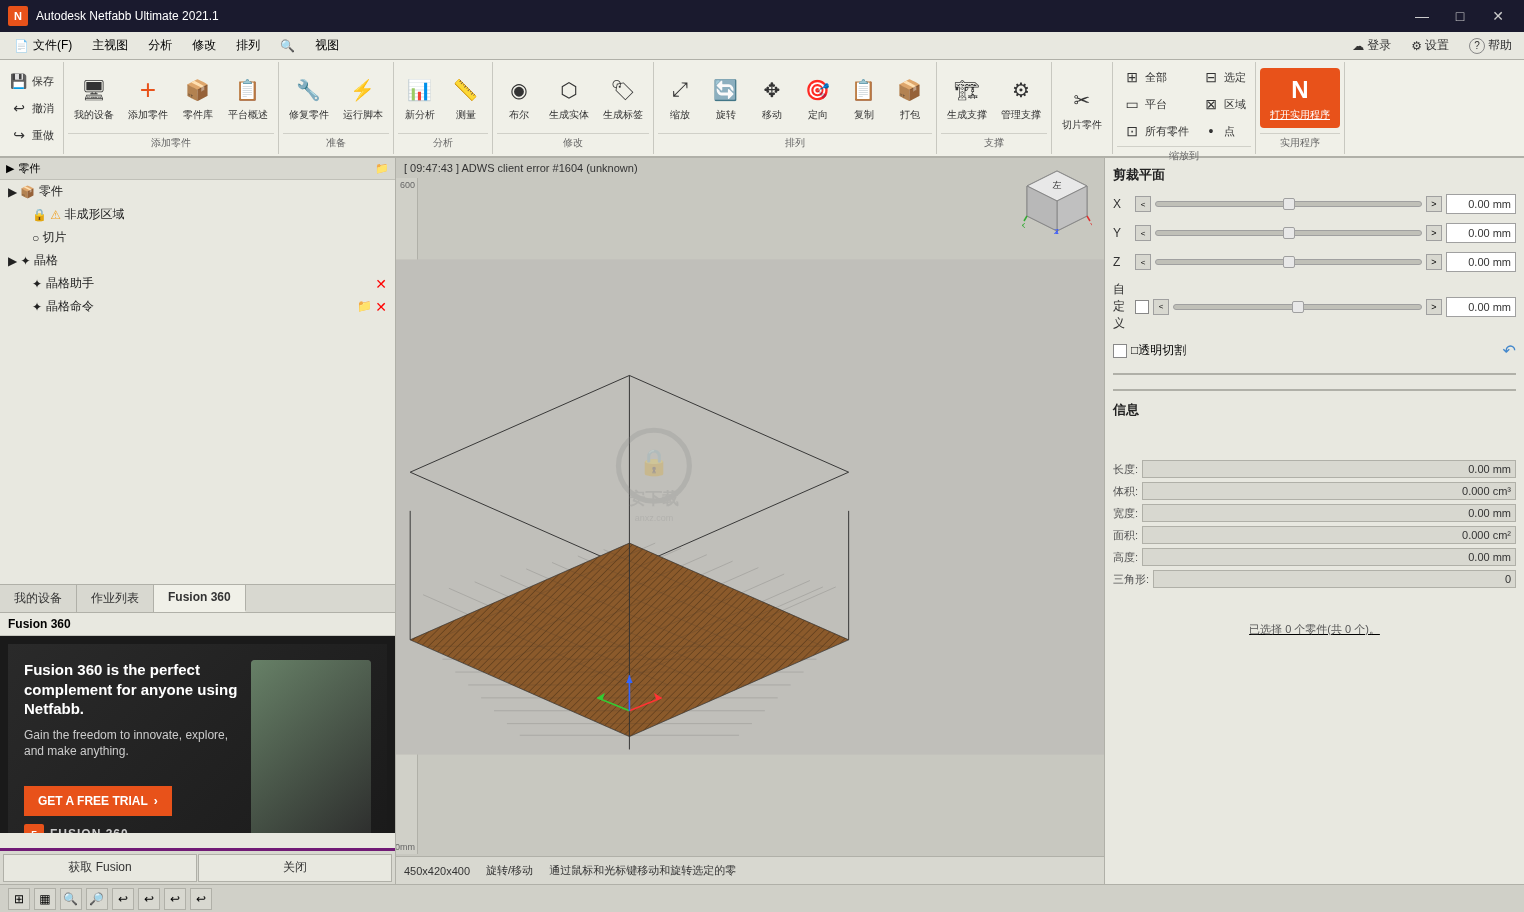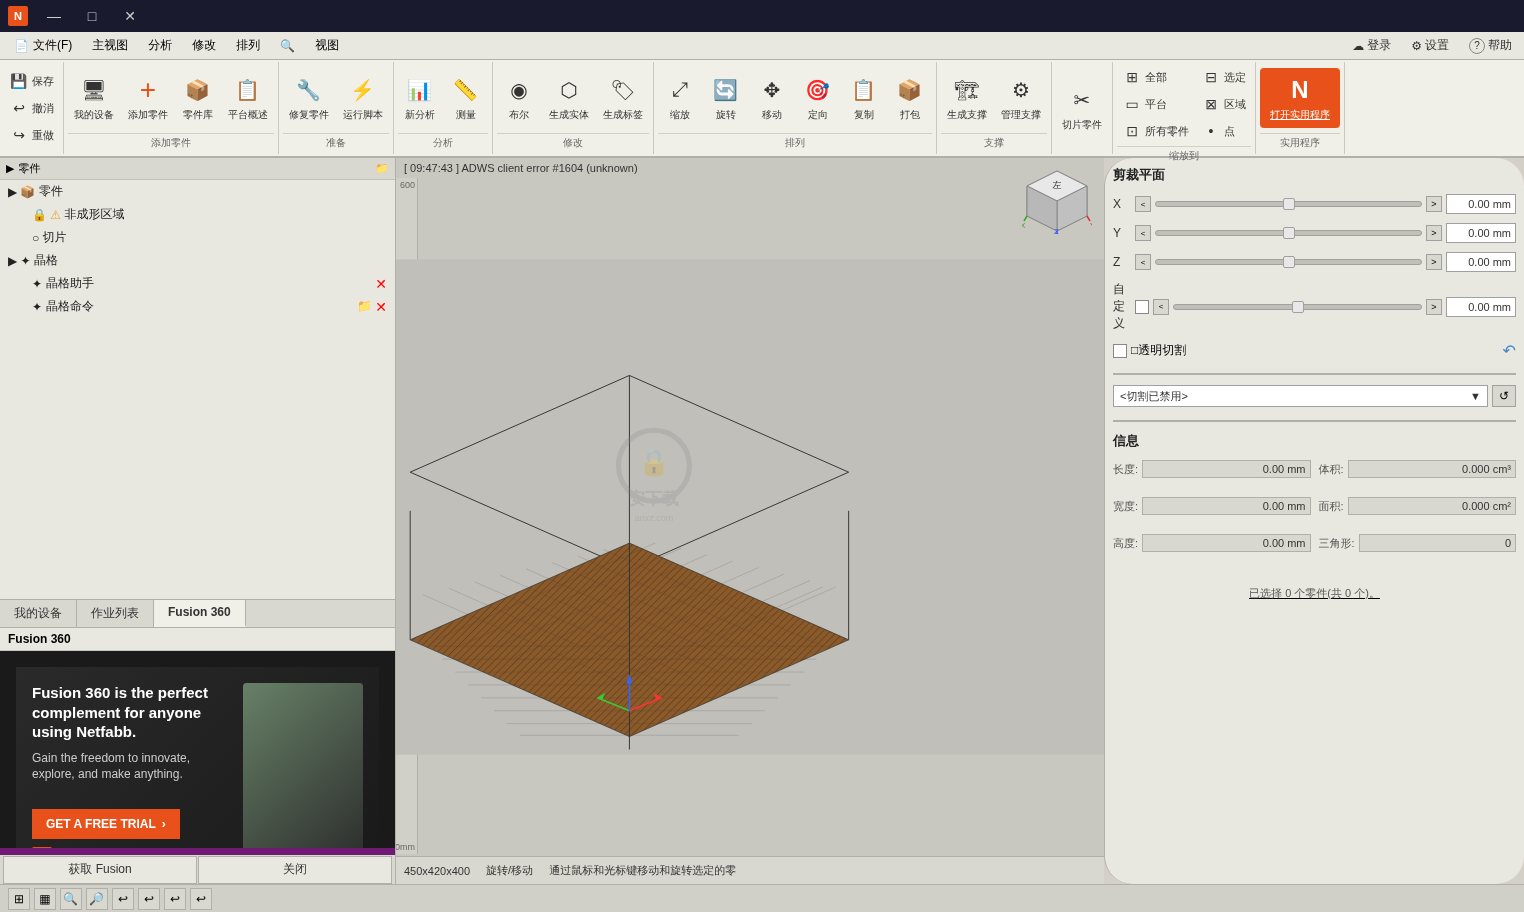--- a/index.html
+++ b/index.html
@@ -146,21 +146,21 @@
     #bottom-content {
       height: 220px;
       overflow: hidden;
       background: #fff;
     }
 
     
     #fusion-ad {
       background: #1a1a1a;
       height: 100%;
-      padding: 16px;
+      padding: 8px;
       position: relative;
       overflow: hidden;
     }
     #fusion-ad-inner {
       background: linear-gradient(135deg, #2a2a2a 0%, #1a1a1a 100%);
       height: 100%;
       display: flex;
       flex-direction: column;
       padding: 16px 16px 12px 16px;
       color: white;
@@ -185,21 +185,22 @@
     .fusion-logo-text { color: #ccc; font-size: 12px; font-weight: bold; letter-spacing: 1px; }
 
     
     #bottom-buttons {
       height: 36px;
       background: #d8d8d0;
       display: flex;
       align-items: center;
       gap: 1px;
       padding: 3px;
-      border-top: 7px solid #701a75;
+      border-top: 3px solid #701a75;
+      margin-top: 15px;
     }
     .action-btn {
       flex: 1;
       height: 28px;
       background: #e8e8e0;
       border: 1px solid #b0b0a8;
       cursor: pointer;
       font-size: 12px;
       color: #333;
       display: flex;
@@ -287,21 +288,20 @@
     
     #right-panel {
       width: 420px;
       background: #e8e8e0;
       border-left: 1px solid #b0b0a8;
       padding: 8px;
       overflow-y: auto;
       display: flex;
       flex-direction: column;
       gap: 6px;
-      border-radius: 28px;
     }
     .rp-section-title {
       font-size: 13px;
       font-weight: bold;
       color: #222;
       margin-bottom: 4px;
     }
     .rp-row {
       display: flex;
       align-items: center;
@@ -390,22 +390,23 @@
       background: #d8d8d0;
       border: 1px solid #a0a0a0;
       display: flex;
       align-items: center;
       justify-content: center;
       cursor: pointer;
       font-size: 12px;
     }
     .info-grid {
       display: grid;
-      grid-template-columns: 1fr 1fr;
-      gap: 19px 8px;
+      grid-template-columns: 1fr;
+      gap: 4px 8px;
+      margin-top: 31px;
     }
     .info-field {
       display: flex;
       align-items: center;
       gap: 4px;
     }
     .info-label { font-size: 11px; color: #555; white-space: nowrap; }
     .info-value {
       flex: 1;
       height: 18px;
@@ -472,20 +473,21 @@
       padding: 2px 6px;
       font-size: 11px;
       color: #555;
     }
   </style>
 </head>
 <body>
 
 <div id="titlebar">
   <div class="logo">N</div>
+  <span class="title">Autodesk Netfabb Ultimate 2021.1</span>
   <div class="win-controls">
     <div class="win-btn">—</div>
     <div class="win-btn">□</div>
     <div class="win-btn close">✕</div>
   </div>
 </div>
 
 <div id="menubar">
   <div class="menu-item">
     <span>📄</span>
@@ -988,27 +990,20 @@
 
     <div class="rp-row">
       <div class="rp-checkbox"></div>
       <span>□透明切割</span>
       <div style="margin-left: auto; cursor: pointer; font-size: 16px; color: #4488cc;">↶</div>
     </div>
 
     <div class="rp-divider"></div>
 
 
-    <div class="rp-row">
-      <div class="rp-dropdown">
-        <span>&lt;切割已禁用&gt;</span>
-        <span>▼</span>
-      </div>
-      <div class="rp-refresh-btn">↺</div>
-    </div>
 
     <div class="rp-divider"></div>
 
     <div class="rp-section-title">信息</div>
 
     <div class="info-grid">
       <div class="info-field">
         <span class="info-label">长度:</span>
         <div class="info-value">0.00 mm</div>
       </div>

